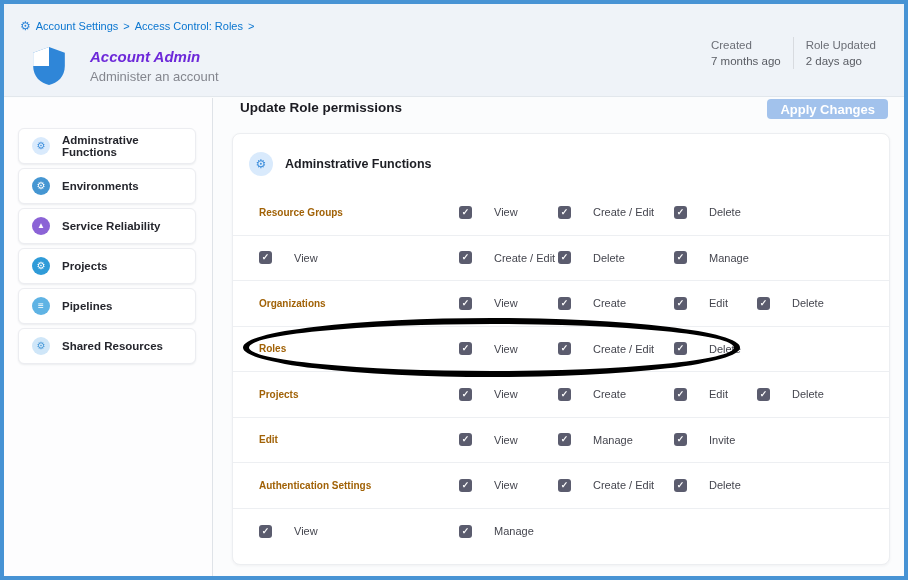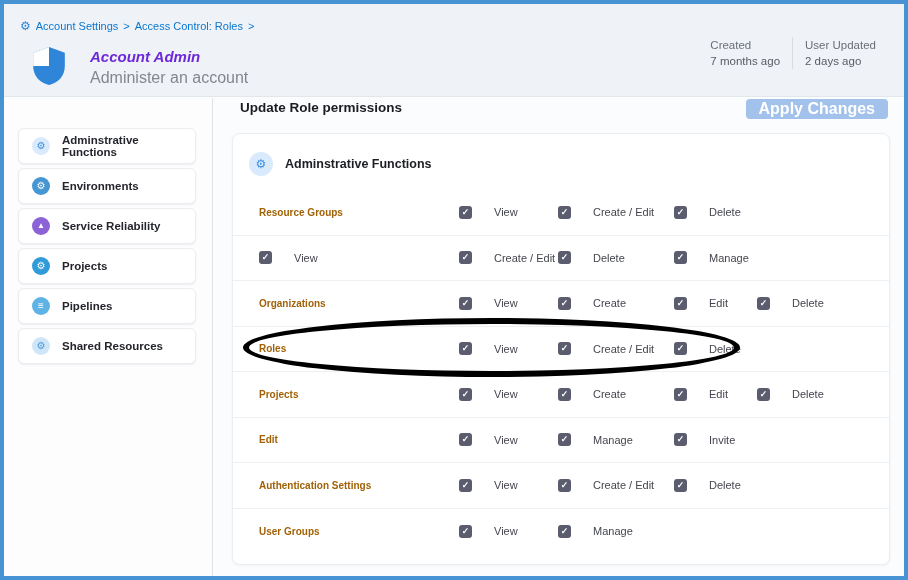--- a/index.html
+++ b/index.html
@@ -9,37 +9,37 @@
   .frame { position:relative; width:908px; height:580px; border:4px solid #4793d4; background:#fbfcfd; overflow:hidden; }
 
   
   .topbar { position:absolute; left:0; top:0; width:900px; height:93px; background:#eff3f8; border-bottom:1px solid #e2e7ec; }
   .breadcrumb { position:absolute; left:16px; top:16px; font-size:11px; color:#0b76d0; display:flex; align-items:center; gap:5px; }
   .bc-gear { font-size:12px; color:#2f86d8; line-height:1; }
   .breadcrumb a { color:#0b76d0; text-decoration:none; cursor:pointer; }
   .bc-sep { color:#0b76d0; }
   .shield-wrap { position:absolute; left:26px; top:41px; width:38px; height:42px; }
   .hdr-title { position:absolute; left:86px; top:44px; font-size:15px; font-weight:bold; color:#6d28d9;font-style:italic; }
-  .hdr-sub { position:absolute; left:86px; top:65px; font-size:16px; color:#84868e; }
+  .hdr-sub { position:absolute; left:86px; top:65px; font-size:13px; color:#84868e; }
   .meta { position:absolute; right:16px; top:33px; display:flex; align-items:center; }
   .meta-col { display:flex; flex-direction:column; gap:4px; font-size:11.5px; color:#6b6e76; padding:0 12px; }
   .meta-col .meta-val { color:#595c63; }
   .meta-div { width:1px; height:32px; background:#d8dbe0; }
 
   
   .sidebar { position:absolute; left:0; top:94px; width:209px; height:478px; background:#fdfdfe; border-right:1px solid #dfe3e8; }
   .side-card { position:relative; margin:0 0 4px 14px; width:178px; height:36px; background:#fff; border:1px solid #ecedf1; border-radius:6px; box-shadow:0 1px 2px rgba(31,45,61,.08); display:flex; align-items:center; gap:12px; padding-left:13px; cursor:pointer; }
   .side-card:first-child { margin-top:30px; }
   .side-icon { width:18px; height:18px; border-radius:50%; display:flex; align-items:center; justify-content:center; font-size:10px; line-height:1; flex:0 0 18px; }
   .side-label { font-size:11.5px; font-weight:600; color:#25262d; }
 
   
   .main { position:absolute; left:209px; top:94px; width:691px; height:345px; background:#fbfcfd; }
   .main-title { position:absolute; left:27px; top:2px; font-size:13.5px; font-weight:bold; color:#1b1b22; }
-  .apply-btn { position:absolute; right:16px; top:1px; height:20px; padding:0 13px; background:#a2c2ec; color:#fff; font-family:"Liberation Sans",sans-serif; font-size:16px; font-weight:bold; border:none; border-radius:4px; cursor:pointer; }
+  .apply-btn { position:absolute; right:16px; top:1px; height:20px; padding:0 13px; background:#a2c2ec; color:#fff; font-family:"Liberation Sans",sans-serif; font-size:13px; font-weight:bold; border:none; border-radius:4px; cursor:pointer; }
 
   .card { position:absolute; left:19px; top:35px; width:658px; height:432px; background:#fff; border:1px solid #eceef1; border-radius:8px; box-shadow:0 1px 3px rgba(31,45,61,.05); }
   .section-head { position:absolute; left:16px; top:18px; display:flex; align-items:center; gap:12px; }
   .section-icon { width:24px; height:24px; border-radius:50%; background:#d9eafc; color:#3f8fdc; display:flex; align-items:center; justify-content:center; font-size:12px; line-height:1; }
   .section-title { font-size:12.5px; font-weight:bold; color:#1d1e24; }
 
   .rows { position:absolute; left:0; top:56px; width:656px; }
   .perm-row { display:grid; grid-template-columns:200px 99px 116px 83px 1fr; align-items:center; height:45.5px; padding-left:26px; border-bottom:1px solid #edeff2; }
   .perm-row:last-child { border-bottom:none; }
   .row-label { font-size:10px; font-weight:600; color:#a16207; }
@@ -73,21 +73,21 @@
     <div class="hdr-title">Account Admin</div>
     <div class="hdr-sub">Administer an account</div>
 
     <div class="meta">
       <div class="meta-col">
         <span>Created</span>
         <span class="meta-val">7 months ago</span>
       </div>
       <div class="meta-div"></div>
       <div class="meta-col">
-        <span>User Updated</span>
+        <span>Role Updated</span>
         <span class="meta-val">2 days ago</span>
       </div>
     </div>
   </div>
 
   <div class="sidebar">
     <div class="side-card">
       <span class="side-icon" style="background:#d9eafc;color:#3f8fdc">⚙</span>
       <span class="side-label">Adminstrative Functions</span>
     </div>
@@ -258,21 +258,20 @@
               <span class="checkbox"></span>
               <span class="perm-label">Delete</span>
             </div>
           <div class="perm-cell" style="visibility: hidden;">
               <span class="checkbox"></span>
               <span class="perm-label"></span>
             </div>
         </div>
 
         <div class="perm-row">
-          <div class="row-label">User Groups</div>
           <div class="perm-cell">
               <span class="checkbox"></span>
               <span class="perm-label">View</span>
             </div>
           <div class="perm-cell">
               <span class="checkbox"></span>
               <span class="perm-label">Manage</span>
             </div>
           <div class="perm-cell" style="visibility: hidden;">
               <span class="checkbox"></span>

